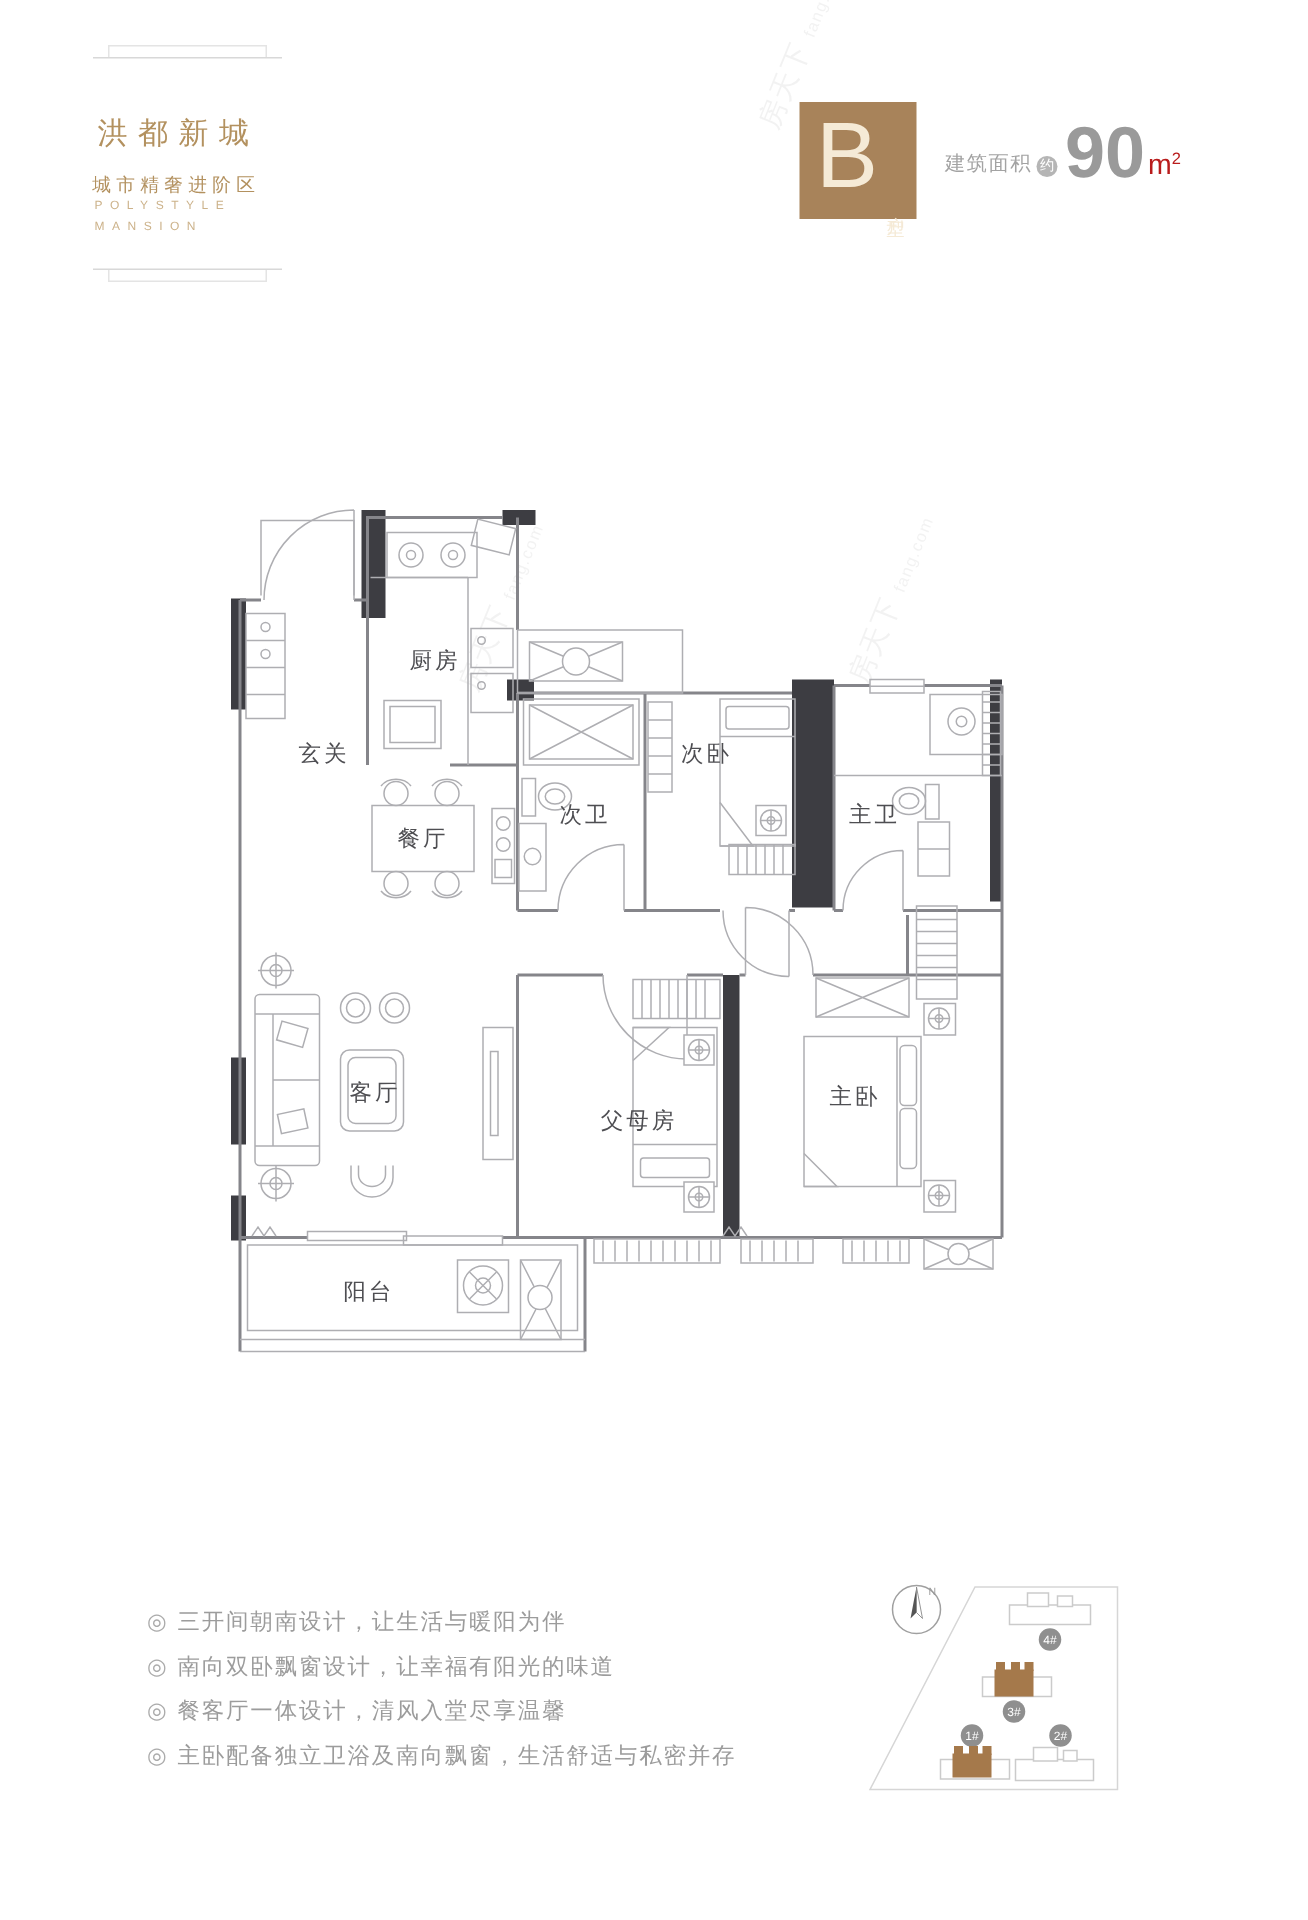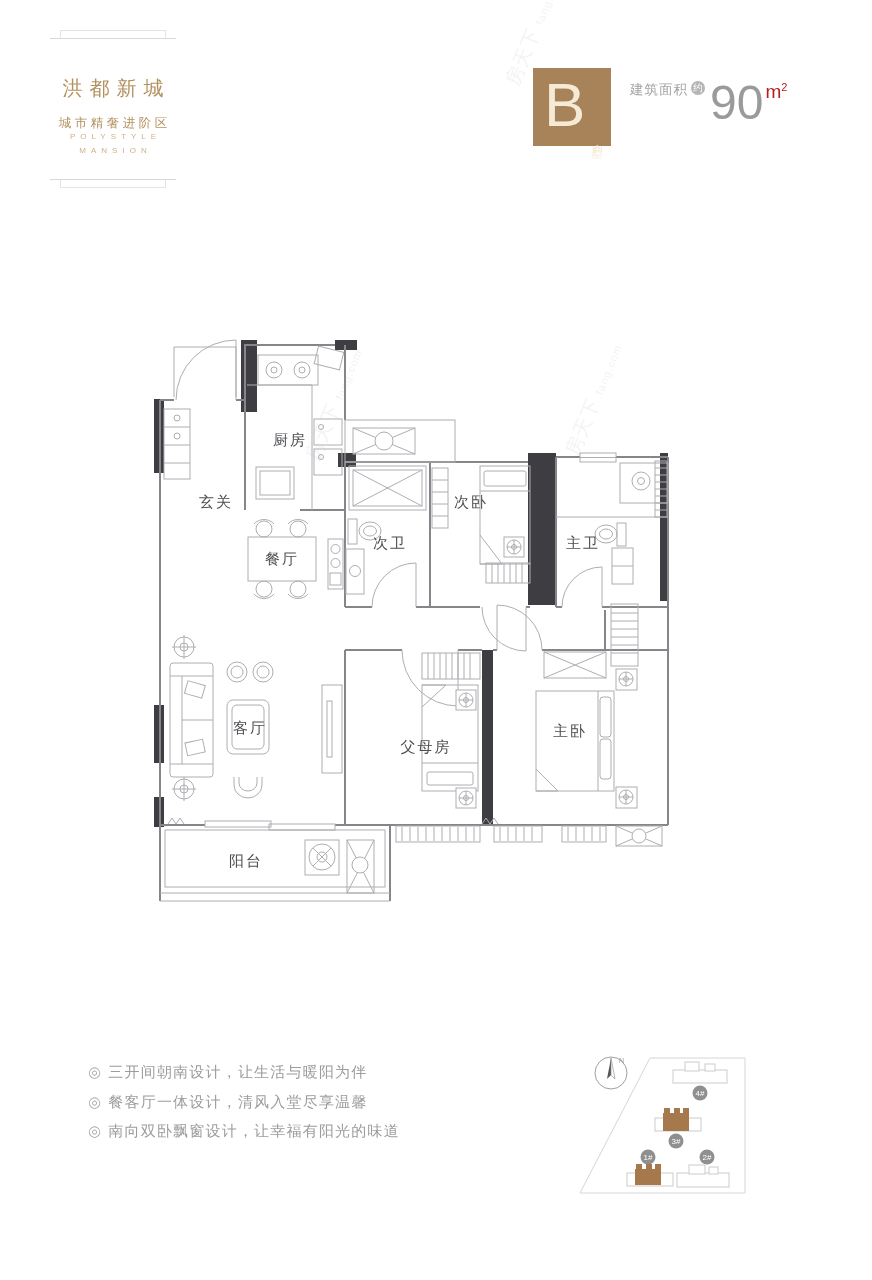--- a/index.html
+++ b/index.html
@@ -1,58 +1,58 @@
 <!DOCTYPE html>
 <html><head>
 <meta charset="utf-8">
 <style>
   html,body{margin:0;padding:0}
   body{width:872px;height:1280px;position:relative;background:#ffffff;
        font-family:"Liberation Sans",sans-serif;overflow:hidden}
 
   
-  .logo{position:absolute;left:46px;top:30px;width:134px;text-align:center}
+  .logo{position:absolute;left:58px;top:30px;width:134px;}
   .brk{margin:0 4px}
   .brk .inner{width:104px;height:7px;margin:0 auto;border:1px solid #e4e4e4}
   .brk.top{border-bottom:1px solid #d8d8d8}
   .brk.top .inner{border-bottom:none}
   .brk.bot{border-top:1px solid #d8d8d8;margin-top:24px}
   .brk.bot .inner{border-top:none}
   .logo .name{margin-top:36px;font-size:20px;letter-spacing:7px;text-indent:7px;color:#b3915f}
   .logo .tag{margin-top:13px;font-size:12.5px;letter-spacing:3.5px;text-indent:3.5px;color:#b3915f}
   .logo .en{margin-top:0;font-size:8px;letter-spacing:5px;text-indent:5px;color:#ccb28a}
   .logo .en2{margin-top:5px;font-size:8px;letter-spacing:5px;text-indent:5px;color:#ccb28a}
 
   
   .unit{position:absolute;left:533px;top:68px;width:78px;height:78px;background:#a8835a}
   .unit .letter{position:absolute;left:11px;top:50%;transform:translateY(-54%);
                 font-size:62px;font-weight:300;color:#f5ead6}
   .unit .type{position:absolute;right:6px;bottom:6px;writing-mode:vertical-rl;
               font-size:12px;letter-spacing:3px;color:#f5ead6}
   .htext{position:absolute;left:630px;top:74px}
   .htitle{font-size:28px;color:#686868;letter-spacing:3.5px;white-space:nowrap}
-  .aline{display:flex;align-items:flex-start;margin-top:7px}
+  .aline{display:flex;align-items:flex-end;margin-top:7px}
   .aprefix{font-size:13.5px;color:#a3a3a3;letter-spacing:1px;padding-bottom:7px}
   .acirc{width:14px;height:14px;border-radius:50%;background:#b5b5b5;color:#fff;
          font-size:9.5px;line-height:14px;text-align:center;margin:0 5px 7px 3px}
-  .aval{font-size:48px;color:#9a9a9a;font-weight:400;line-height:.92}
+  .aval{font-size:48px;color:#9a9a9a;font-weight:700;line-height:.92}
   .aunit{font-size:19px;color:#b91c1c;padding-bottom:3px;margin-left:2px}
   .aunit sup{font-size:11px}
 
   
   .plan{position:absolute;left:150px;top:335px;width:520px;height:570px}
   .plan .w{stroke:#85858a;stroke-width:2;fill:none}
   .plan .t{stroke:#aeaeb2;stroke-width:1;fill:none}
   .plan .f{stroke:#aeaeb2;stroke-width:1;fill:#fff}
   .plan .d{fill:#3d3d42}
   .plan .lbl{fill:#4e4e52;font-size:15px;letter-spacing:2px;text-anchor:middle;
              font-family:"Liberation Sans",sans-serif}
 
   
-  .features{position:absolute;left:86px;top:1055px;list-style:none;margin:2px;padding:0}
+  .features{position:absolute;left:86px;top:1055px;list-style:none;margin:12px;padding:0}
   .features li{font-size:15px;color:#9c9c9c;line-height:29.5px;letter-spacing:1.2px;white-space:nowrap}
   .features .bullet{margin-right:6px;color:#ababab}
 
   
   .site{position:absolute;left:575px;top:1045px;width:215px;height:185px}
   .site .bound{stroke:#d6d6d6;stroke-width:1;fill:none}
   .site .bfn{stroke:#cbcbcb;stroke-width:1;fill:#fff}
   .site .bbrown{fill:#a5794b}
   .site .badge{fill:#8f8f8f}
   .site .badge-t{fill:#ffffff;font-size:8px;text-anchor:middle;font-family:"Liberation Sans",sans-serif}
@@ -329,22 +329,23 @@
     <text class="lbl" x="433" y="213">主卫</text>
     <text class="lbl" x="100" y="398">客厅</text>
     <text class="lbl" x="276" y="417">父母房</text>
     <text class="lbl" x="420" y="401">主卧</text>
     <text class="lbl" x="96" y="531">阳台</text>
   </g>
 </svg>
 
 <ul class="features">
   <li><span class="bullet">◎</span><span>三开间朝南设计，让生活与暖阳为伴</span></li>
+  <li><span class="bullet">◎</span><span>南向双卧飘窗设计，让幸福有阳光的味道</span></li>
   <li><span class="bullet">◎</span><span>餐客厅一体设计，清风入堂尽享温馨</span></li>
-  <li><span class="bullet">◎</span><span>南向双卧飘窗设计，让幸福有阳光的味道</span></li>
+  <li><span class="bullet">◎</span><span>主卧配备独立卫浴及南向飘窗，生活舒适与私密并存</span></li>
 </ul>
 
 <svg class="site" viewBox="0 0 215 185">
   <g>
     <circle cx="36" cy="28" r="16" class="comp"></circle>
     <polygon points="36,13 32,34 36,30" fill="#555"></polygon>
     <polygon points="36,13 40,34 36,30" fill="#fff" stroke="#888" stroke-width="0.6"></polygon>
     <text x="44" y="18" class="ntxt">N</text>
   </g>
   <polygon points="75,13 170,13 170,148 5,148" class="bound"></polygon>

